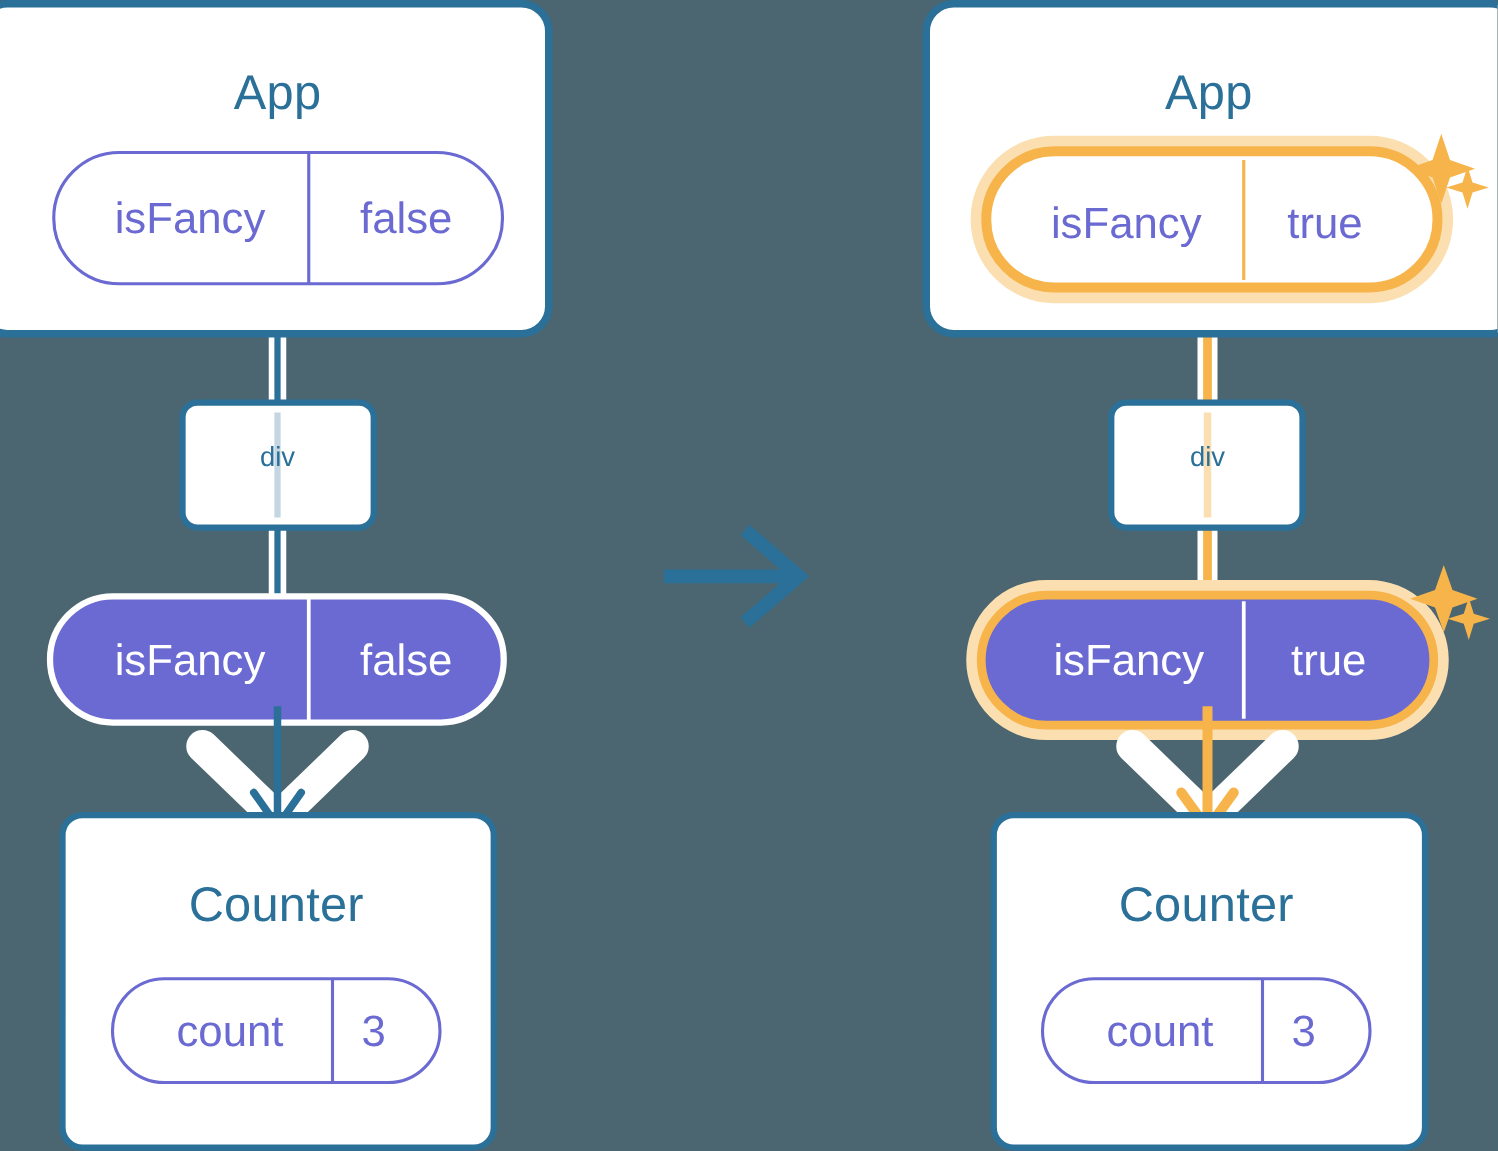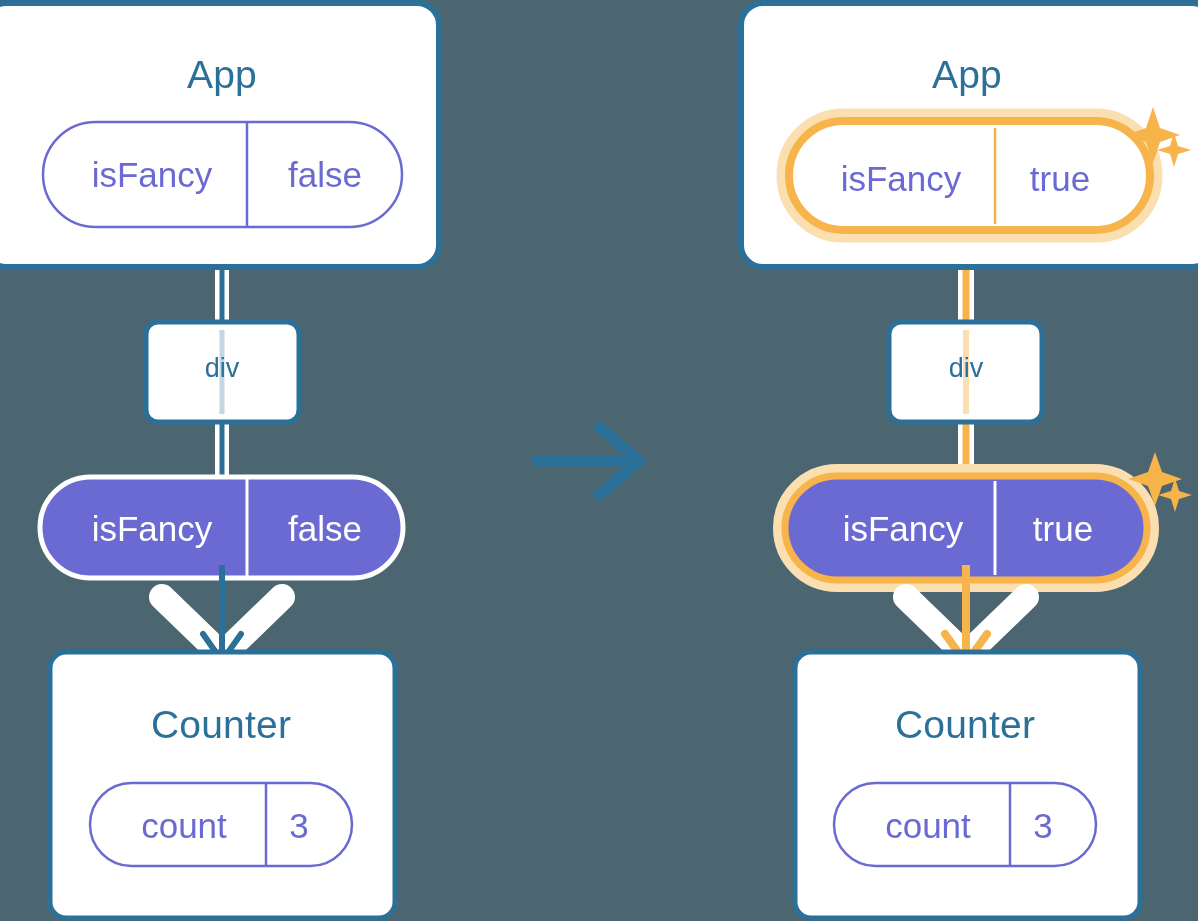--- a/index.html
+++ b/index.html
@@ -33,21 +33,21 @@
     white-space: nowrap;
     pointer-events: none;
   }
   .comp-title {
     color: #2a7098;
     font-size: 39px;
     letter-spacing: 0.2px;
   }
   .div-label {
     color: #2a7098;
-    font-size: 27px;
+    font-size: 22px;
   }
   .pill-text-outline {
     color: #6a6ad2;
     font-size: 35px;
   }
   .pill-text-solid {
     color: #ffffff;
     font-size: 35px;
   }
   .bold {

